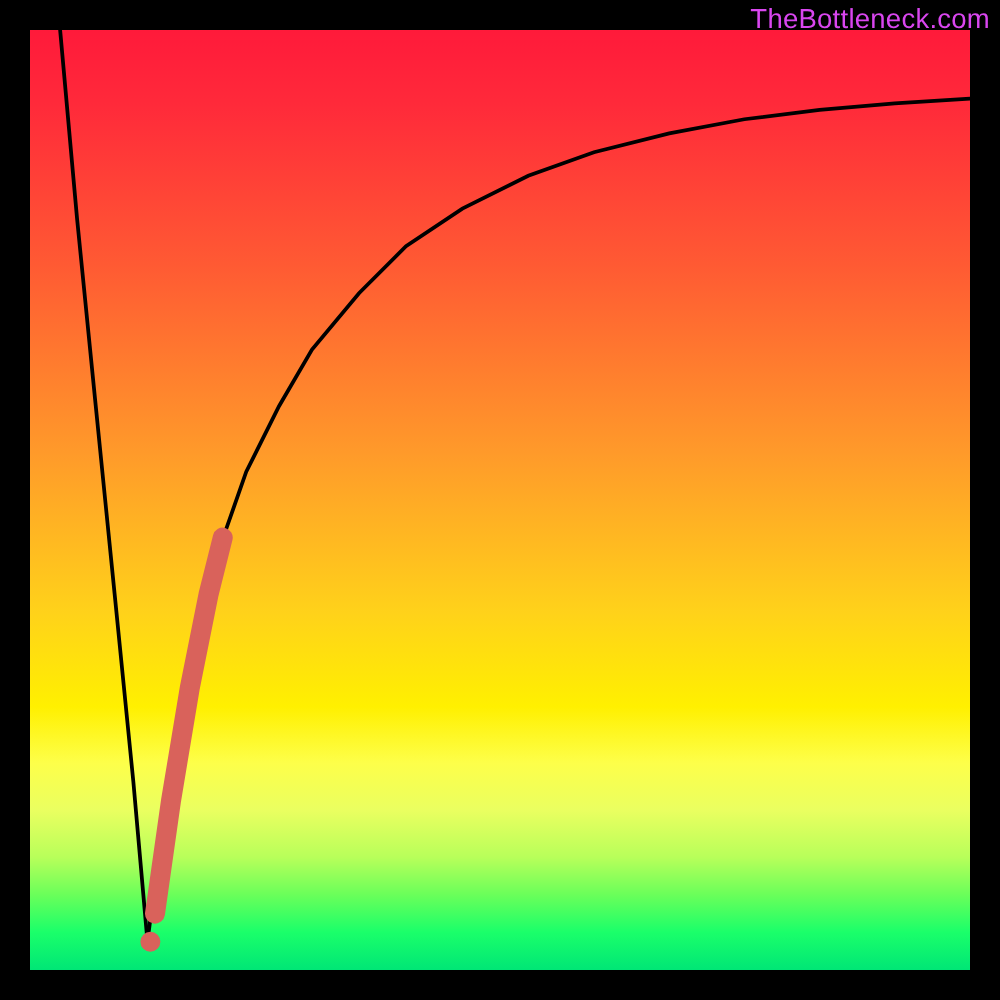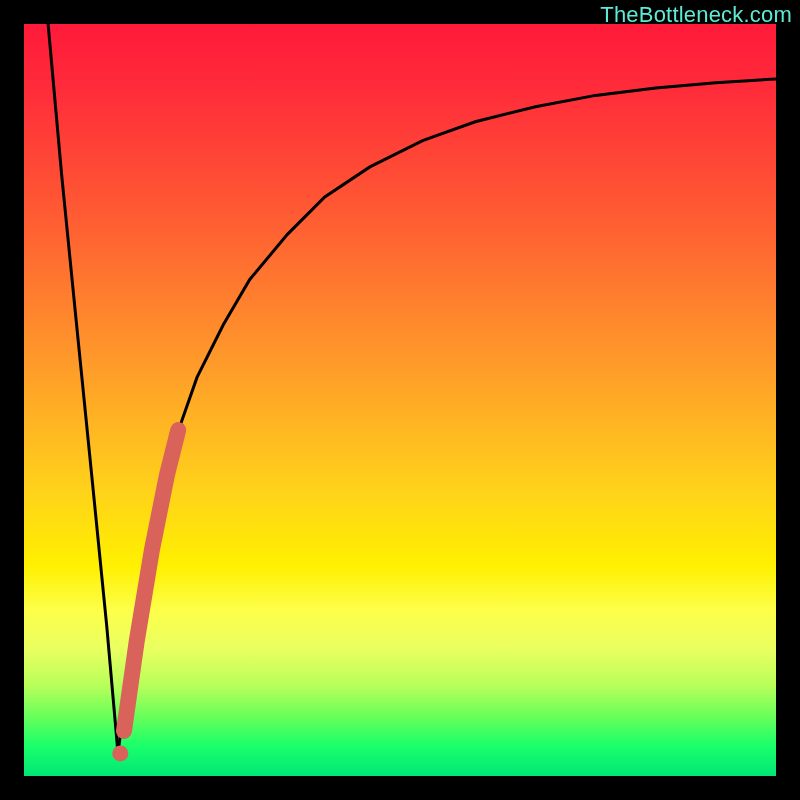--- a/index.html
+++ b/index.html
@@ -36,21 +36,21 @@
       #eaff60 83%,
       #b8ff5a 88%,
       #6aff5a 92%,
       #1aff6a 96%,
       #00e676 100%);
   }
   .watermark {
     position: absolute;
     top: 2px;
     right: 8px;
-    color: #5eead4;
+    color: #d946ef;
     font-size: 22px;
     font-weight: 500;
     letter-spacing: 0.2px;
     user-select: none;
   }
   svg.curve {
     position: absolute;
     left: 0; top: 0;
     width: 752px;
     height: 752px;

